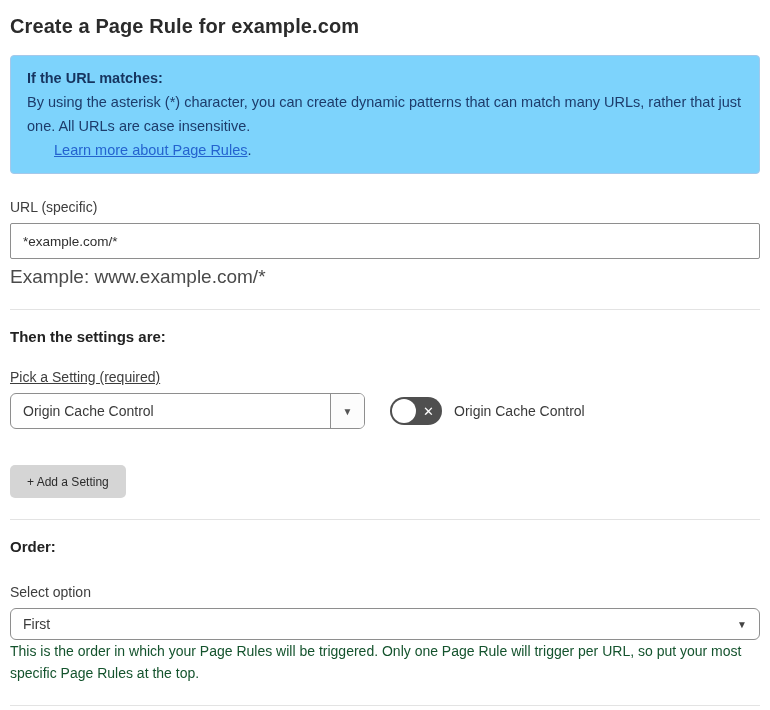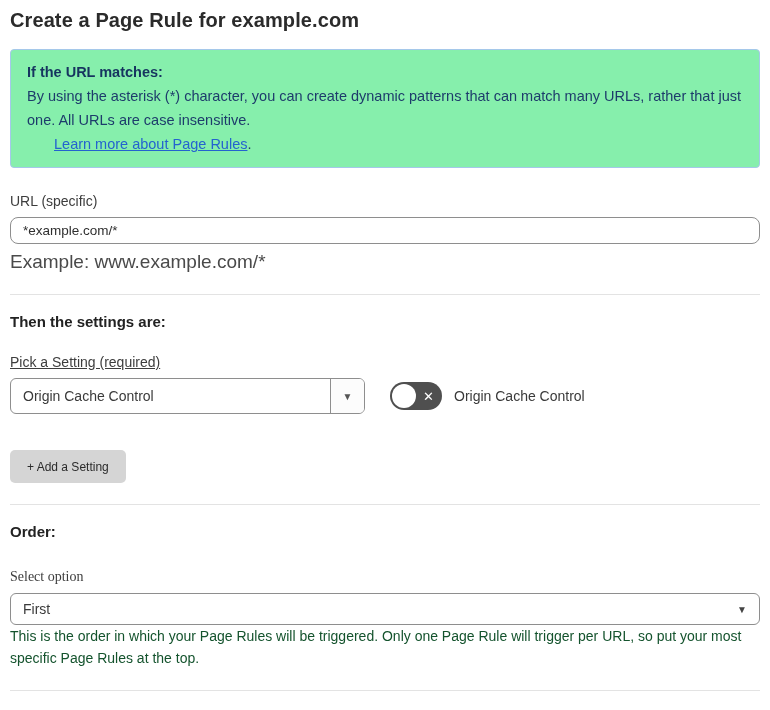--- a/index.html
+++ b/index.html
@@ -7,26 +7,26 @@
   body {
     font-family: "Liberation Sans", "DejaVu Sans", sans-serif;
     color: #333333;
     padding: 0 10px;
     position: relative;
   }
   .page-title {
     font-size: 20px;
     font-weight: 700;
     color: #2b2b2b;
-    padding-top: 9px;
+    padding-top: 15px;
     margin-bottom: 17px;
     letter-spacing: 0.1px;
   }
   .info-box {
-    background: #86efac;
+    background: #7dd3fc;
     border: 1px solid #a5c8ea;
     border-radius: 4px;
     padding: 10px 16px 11px 16px;
     font-size: 14.5px;
     line-height: 24px;
     color: #1d3c6b;
   }
   .info-box .info-heading {
     font-weight: 700;
     color: #16345f;
@@ -39,23 +39,23 @@
     margin-left: 27px;
   }
   .field-label {
     font-size: 14px;
     color: #3d3d3d;
     margin-top: 25px;
     margin-bottom: 8px;
   }
   .text-input {
     width: 100%;
-    height: 27px;
+    height: 36px;
     border: 1px solid #8e8e8e;
-    border-radius: 8px;
+    border-radius: 2px;
     padding: 0 12px;
     font-size: 13.5px;
     font-family: "Liberation Sans", "DejaVu Sans", sans-serif;
     color: #2f2f2f;
     background: #ffffff;
     outline: none;
   }
   .helper-text {
     font-size: 19px;
     color: #4a4a4a;
@@ -149,21 +149,21 @@
     font-size: 12px;
     font-family: "Liberation Sans", "DejaVu Sans", sans-serif;
     cursor: pointer;
     padding: 0 17px;
   }
   .btn-gray {
     background: #d5d5d5;
     color: #2b2b2b;
   }
   .add-setting-btn { margin-top: 36px; }
-  .order-label { margin-top: 29px; font-family: Liberation Serif, serif; }
+  .order-label { margin-top: 29px; }
   .wide-select {
     width: 100%;
     height: 32px;
     border: 1px solid #8e8e8e;
     border-radius: 6px;
     background: #ffffff;
     display: flex;
     align-items: center;
     padding: 0 12px;
     font-size: 14px;

